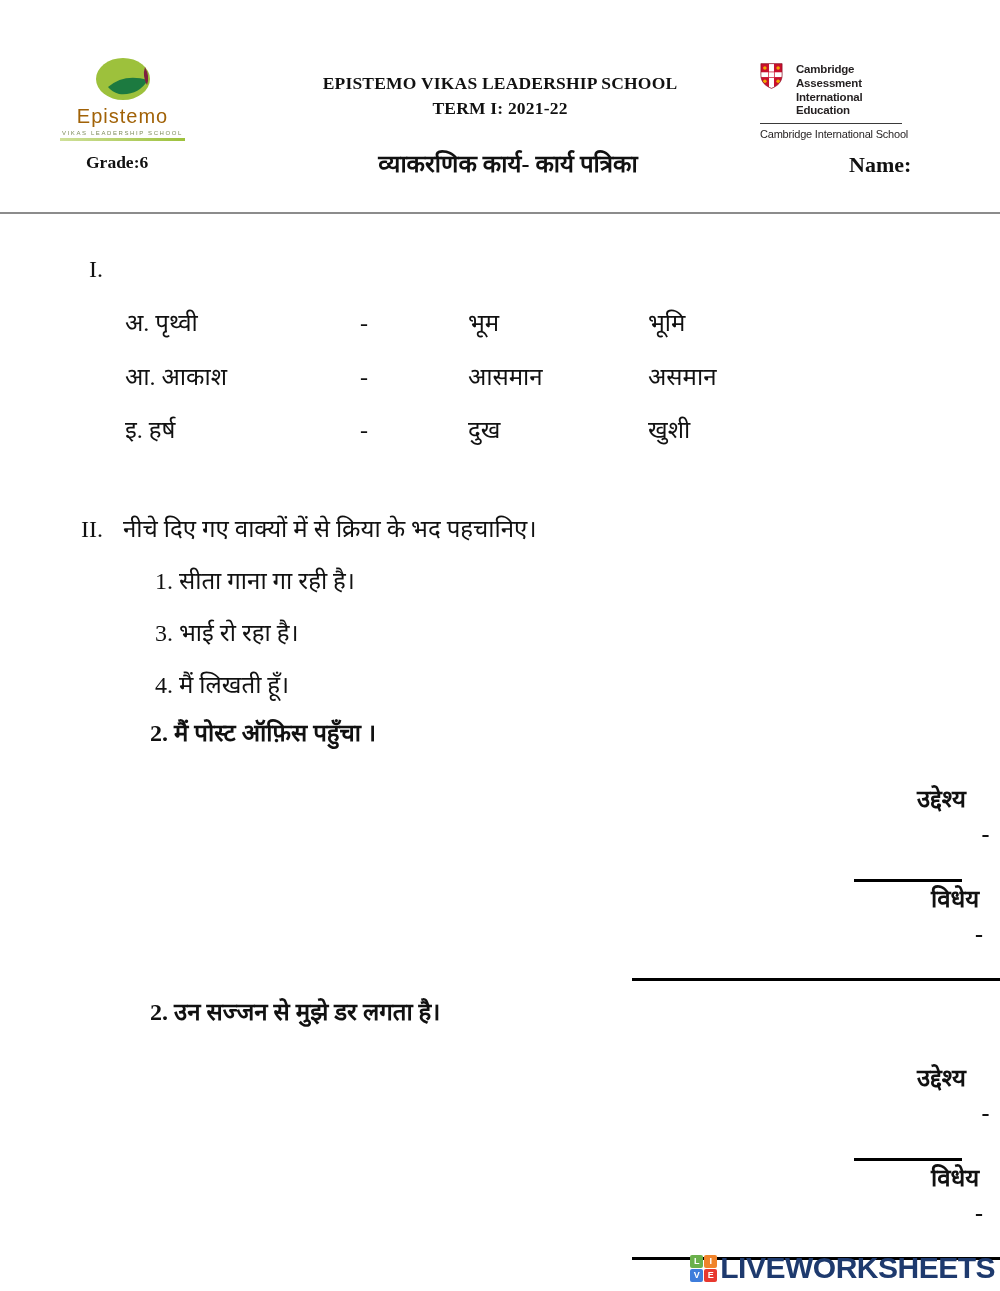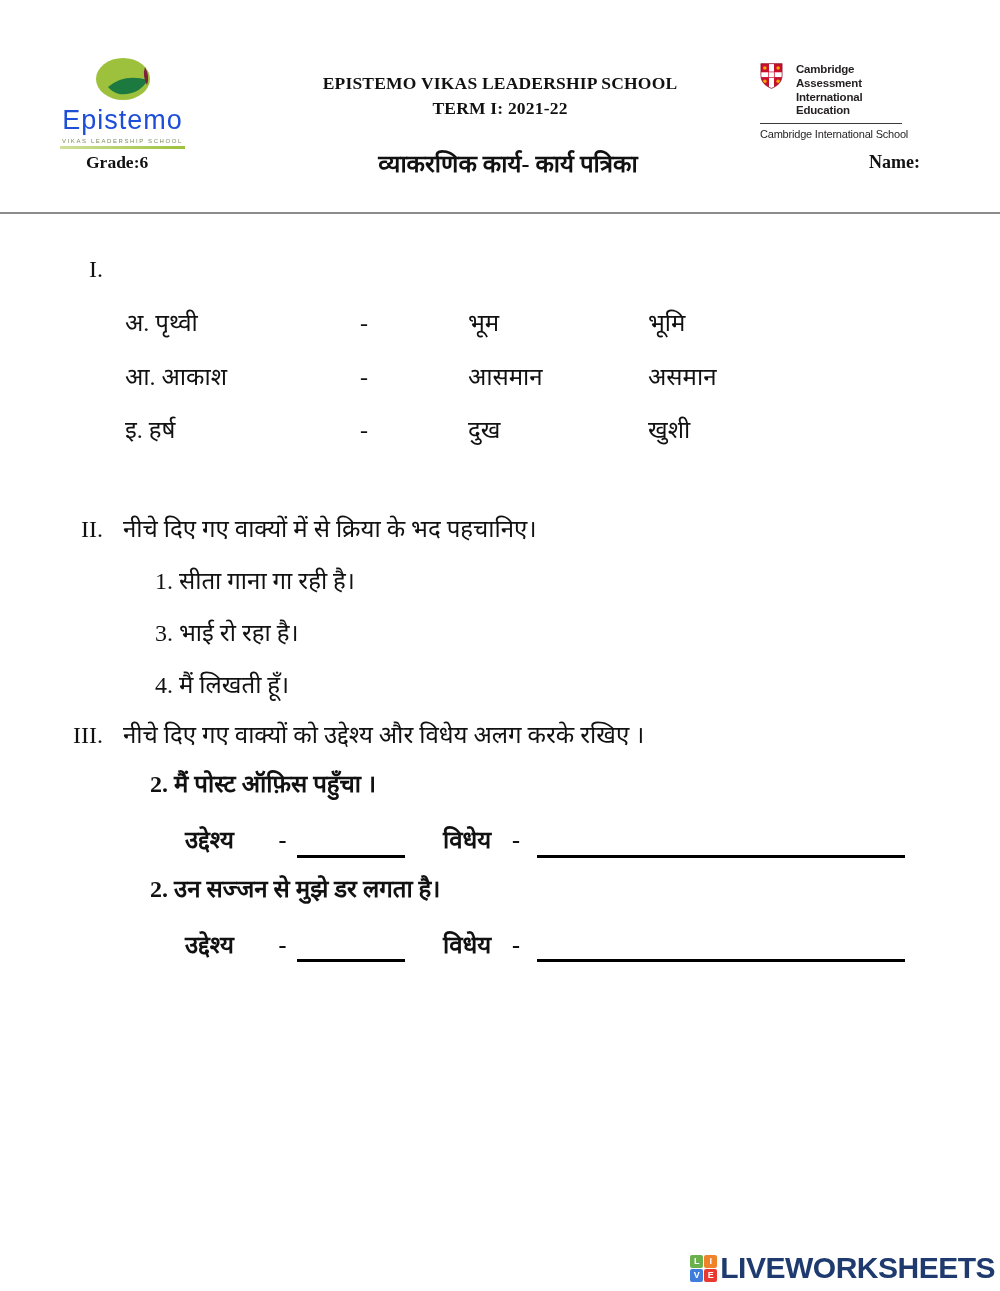--- a/index.html
+++ b/index.html
@@ -13,21 +13,21 @@
     overflow: hidden;
   }
 
   
   .header { position: absolute; top: 55px; left: 0; right: 0; height: 155px; }
 
   .epi { position: absolute; left: 60px; top: 2px; width: 125px; text-align: center; }
   .epi-oval { display: block; margin: 0 auto; }
   .epi-name {
     font-family: "Liberation Sans", sans-serif;
-    font-size: 27px; color: #1d4ed8; letter-spacing: 1px; margin-top: 2px;
+    font-size: 20px; color: #a16207; letter-spacing: 1px; margin-top: 2px;
   }
   .epi-tag {
     font-family: "Liberation Sans", sans-serif;
     font-size: 6px; color: #7d8c5a; letter-spacing: 1.6px; margin-top: 2px;
     white-space: nowrap;
   }
   .epi-bar { height: 3px; background: linear-gradient(90deg,#cfe09a,#9dc13c); margin-top: 2px; }
 
   .center-title {
     position: absolute; left: 0; right: 0; top: 16px; text-align: center;
@@ -37,21 +37,21 @@
   .cam { position: absolute; right: 92px; top: 6px; width: 148px; font-family: "Liberation Sans", sans-serif; }
   .cam-top { display: flex; align-items: flex-start; gap: 13px; }
   .cam-text { font-weight: 700; font-size: 11.5px; line-height: 1.2; color: #231f20; letter-spacing: -0.2px; padding-top: 2px; }
   .cam-rule { height: 1px; background: #3a3a3a; margin: 5px 0 4px 0; width: 142px; }
   .cam-school { font-size: 11px; color: #231f20; letter-spacing: -0.2px; white-space: nowrap; }
 
   
   .meta-row { position: absolute; top: 146px; left: 16px; right: 0; height: 34px; }
   .grade { position: absolute; left: 70px; top: 6px; font-weight: 700; font-size: 17.5px; }
   .ws-title { position: absolute; left: 0; right: 0; top: 0; text-align: center; font-weight: 700; font-size: 24px; }
-  .name-label { position: absolute; left: 833px; top: 6px; font-weight: 700; font-size: 18px; margin-left: 20px; }
+  .name-label { position: absolute; left: 833px; top: 6px; font-weight: 700; font-size: 22px; }
 
   .divider { position: absolute; top: 212px; left: 0; right: 0; border-top: 2px solid #8c8c8c; }
 
   
   .main { position: absolute; top: 240px; left: 0; right: 0; font-size: 24px; line-height: 1.45; }
 
   .q-head { display: flex; margin-top: 0; }
   .q-num { width: 103px; text-align: right; flex: none; }
   .q-text { padding-left: 20px; }
 
@@ -59,21 +59,21 @@
   .match-word { width: 235px; flex: none; }
   .match-dash { width: 108px; flex: none; }
   .match-opt1 { width: 180px; flex: none; }
 
   .s1-head { margin-top: 12px; }
   .s2-head { margin-top: 64px; }
   .s2-item { margin-left: 155px; margin-top: 17px; }
   .s3-head { margin-top: 16px; }
   .s3-sentence { margin-left: 150px; margin-top: 14px; font-weight: 700; }
 
-  .blanks-row { display: flex; align-items: flex-end; margin-left: 185px; margin-top: 21px; font-weight: 700; }
+  .blanks-row { display: flex; align-items: flex-end; margin-left: 185px; margin-top: 31px; font-weight: 700; flex-direction: column; }
   .bl-label1 { width: 83px; flex: none; }
   .bl-dash1  { width: 29px; flex: none; text-align: center; }
   .blank-short { width: 108px; flex: none; border-bottom: 3px solid #000; height: 30px; margin-right: 38px; }
   .bl-label2 { width: 69px; flex: none; }
   .bl-dash2  { width: 25px; flex: none; }
   .blank-long { width: 368px; flex: none; border-bottom: 3px solid #000; height: 30px; }
 
   
   .footer { position: absolute; right: 5px; bottom: 6px; display: flex; align-items: center; gap: 3px; cursor: pointer; }
   .live-grid { display: grid; grid-template-columns: 13px 13px; grid-template-rows: 13px 13px; gap: 1px; }
@@ -177,24 +177,20 @@
     </div>
 
     <div class="q-head s2-head">
       <span class="q-num">II.</span>
       <span class="q-text">नीचे दिए गए वाक्यों में से क्रिया के भद पहचानिए।</span>
     </div>
     <div class="s2-item">1. सीता गाना गा रही है।</div>
     <div class="s2-item">3. भाई रो रहा है।</div>
     <div class="s2-item">4. मैं लिखती हूँ।</div>
 
-    <div class="q-head s3-head">
-      <span class="q-num">III.</span>
-      <span class="q-text">नीचे दिए गए वाक्यों को उद्देश्य और विधेय अलग करके रखिए ।</span>
-    </div>
 
     <div class="s3-sentence">2. मैं पोस्ट ऑफ़िस पहुँचा ।</div>
     <div class="blanks-row">
       <span class="bl-label1">उद्देश्य</span>
       <span class="bl-dash1">-</span>
       <span class="blank-short"></span>
       <span class="bl-label2">विधेय</span>
       <span class="bl-dash2">-</span>
       <span class="blank-long"></span>
     </div>

